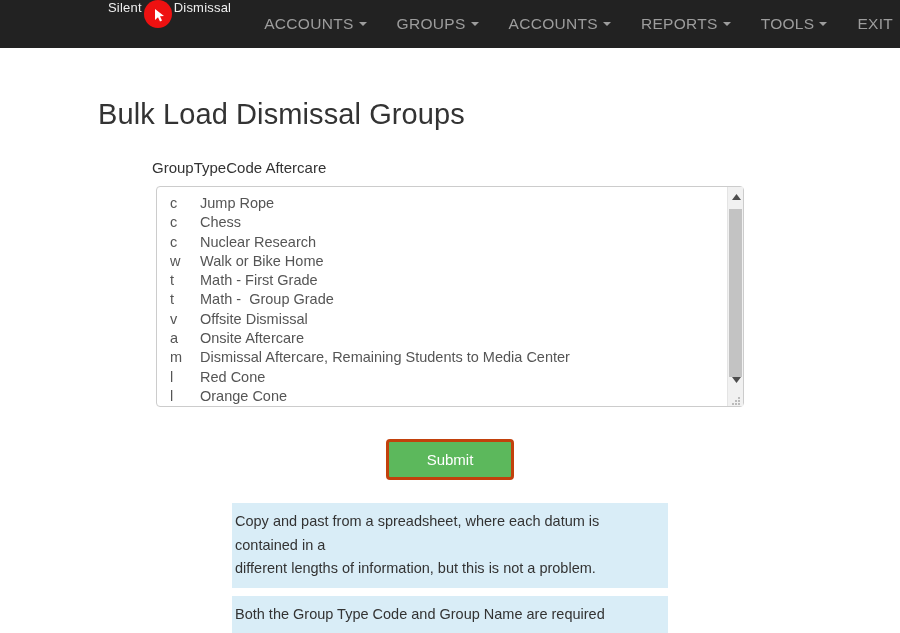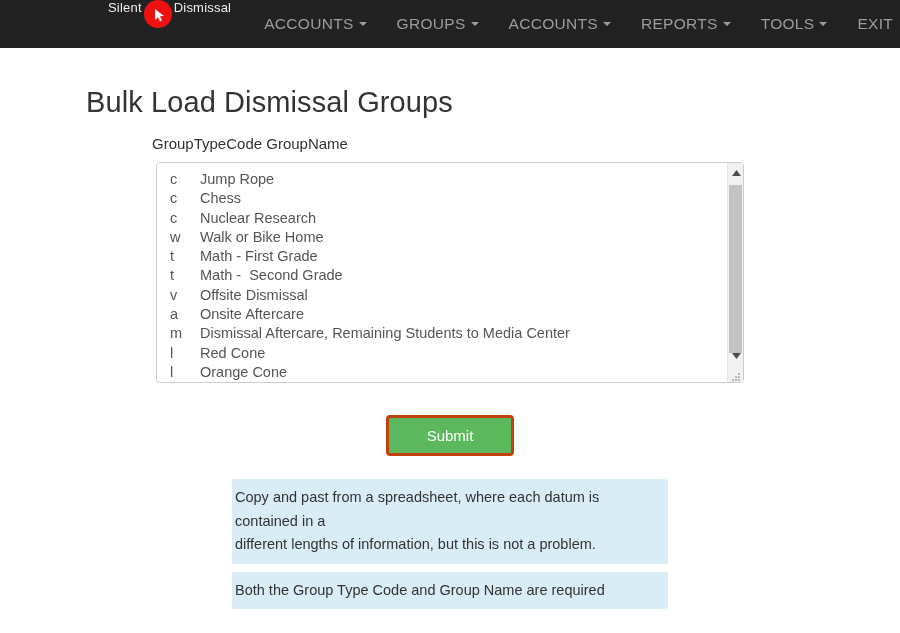--- a/index.html
+++ b/index.html
@@ -63,21 +63,21 @@
     vertical-align: middle;
   }
 
   
   .page { padding: 0; }
 
   .page-title {
     font-size: 29px;
     color: #333333;
     font-weight: normal;
-    margin: 0;
+    margin: 12px;
     padding: 38px 0 0 86px;
     letter-spacing: .1px;
   }
 
   .col-header {
     padding: 16px 0 0 152px;
     font-size: 15px;
     color: #333333;
   }
 
@@ -205,21 +205,21 @@
     <div class="nav-item">
       <span>EXIT</span>
     </div>
   </div>
 </div>
 
 <div class="page">
 
   <h1 class="page-title">Bulk Load Dismissal Groups</h1>
 
-  <div class="col-header">GroupTypeCode GroupName</div>
+  <div class="col-header">GroupTypeCode Aftercare</div>
 
   <div class="textarea-wrap">
     <div class="textarea-box">
       <div class="ta-lines">
         <div class="ta-line">
           <span class="ta-code">c</span>
           <span class="ta-name">Jump Rope</span>
         </div>
         <div class="ta-line">
           <span class="ta-code">c</span>
@@ -232,21 +232,21 @@
         <div class="ta-line">
           <span class="ta-code">w</span>
           <span class="ta-name">Walk or Bike Home</span>
         </div>
         <div class="ta-line">
           <span class="ta-code">t</span>
           <span class="ta-name">Math - First Grade</span>
         </div>
         <div class="ta-line">
           <span class="ta-code">t</span>
-          <span class="ta-name">Math -  Second Grade</span>
+          <span class="ta-name">Math -  Group Grade</span>
         </div>
         <div class="ta-line">
           <span class="ta-code">v</span>
           <span class="ta-name">Offsite Dismissal</span>
         </div>
         <div class="ta-line">
           <span class="ta-code">a</span>
           <span class="ta-name">Onsite Aftercare</span>
         </div>
         <div class="ta-line">

